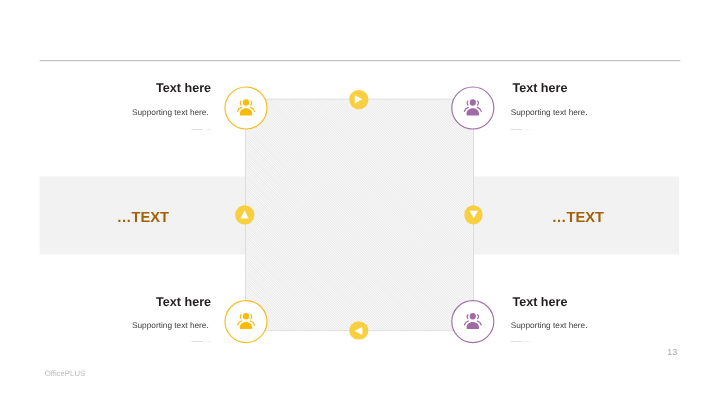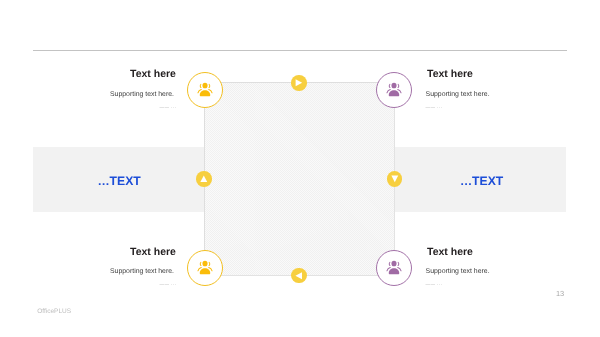--- a/index.html
+++ b/index.html
@@ -20,21 +20,21 @@
   .n-br{left:376.3px;top:249.8px;border:1.7px solid #a372a8;}
   .arrow{position:absolute;width:15.6px;height:15.6px;border-radius:50%;background:#f7cf3f;
          display:flex;align-items:center;justify-content:center;}
   .a-top{left:291.3px;top:75.2px;}
   .a-left{left:196.3px;top:171.4px;}
   .a-right{left:386.9px;top:171.4px;}
   .a-bottom{left:291.3px;top:267.5px;}
   .ttl{position:absolute;font-weight:bold;font-size:10.5px;color:#231f20;letter-spacing:0;}
   .sub{position:absolute;font-size:6.9px;color:#3b3b3b;}
   .tiny{position:absolute;font-size:4.6px;color:#a8a8a8;letter-spacing:0.35px;white-space:nowrap;}
-  .bigtext{position:absolute;font-weight:bold;font-size:12.2px;color:#1d4ed8;}
+  .bigtext{position:absolute;font-weight:bold;font-size:12.2px;color:#a16207;}
   .brand{position:absolute;left:37.2px;top:308.4px;font-size:6.5px;color:#bdbdbd;}
   .pageno{position:absolute;left:556px;top:289px;font-size:7.4px;color:#a6a6a6;}
 </style>
 </head>
 <body>
 
 <div class="slide">
   <div class="rule"></div>
   <div class="band"></div>
   <div class="centerbox">

